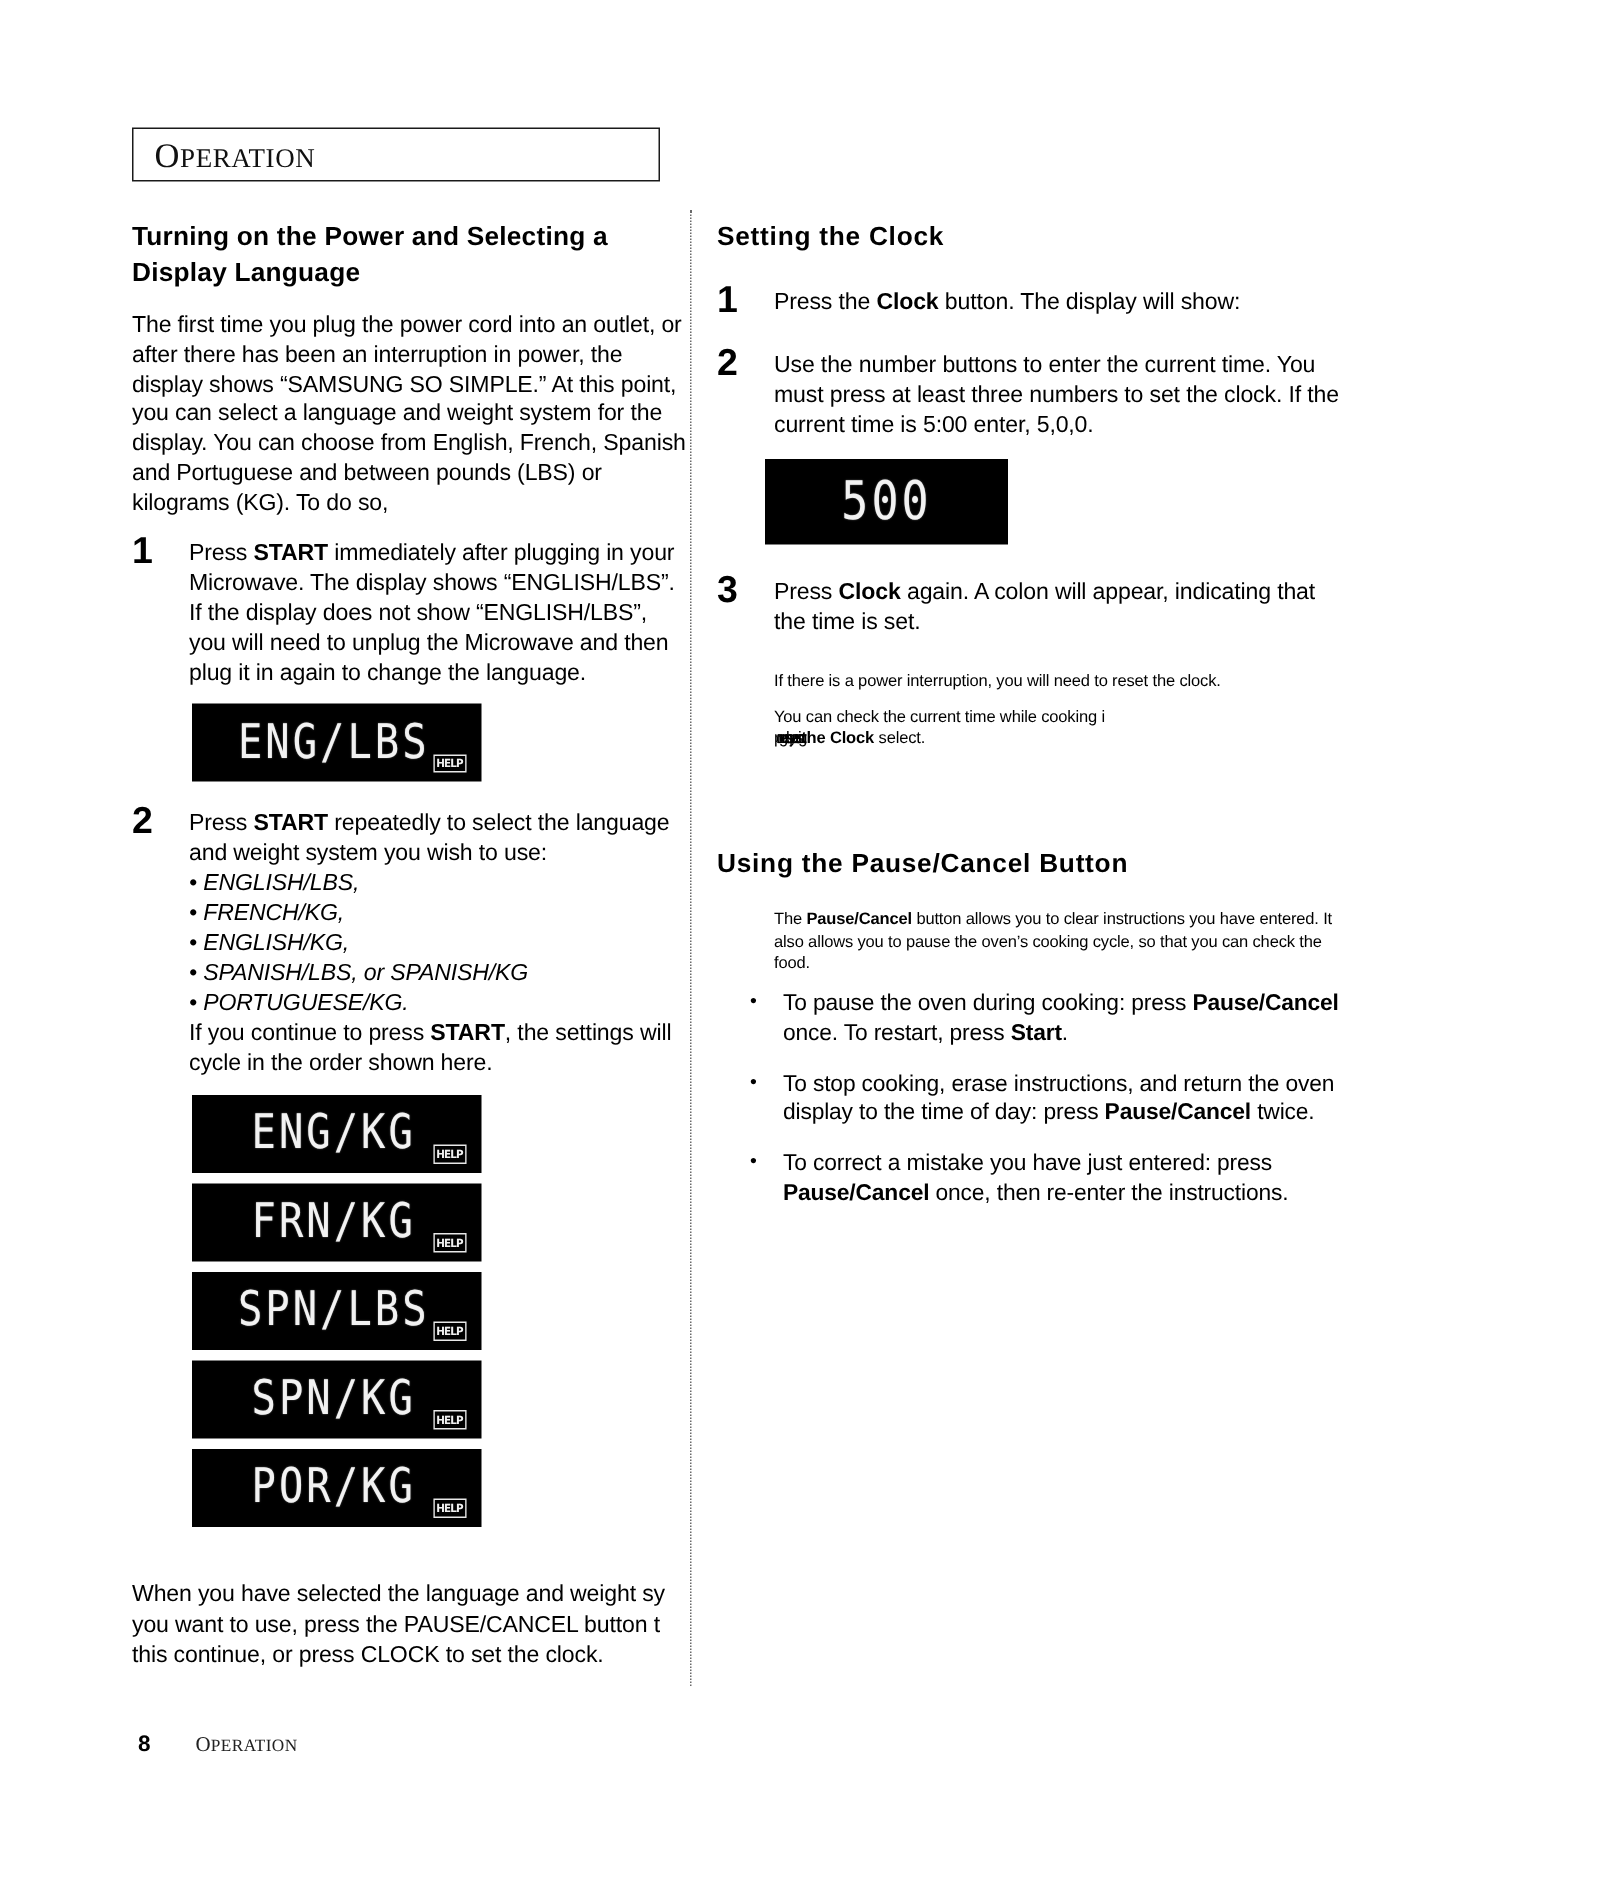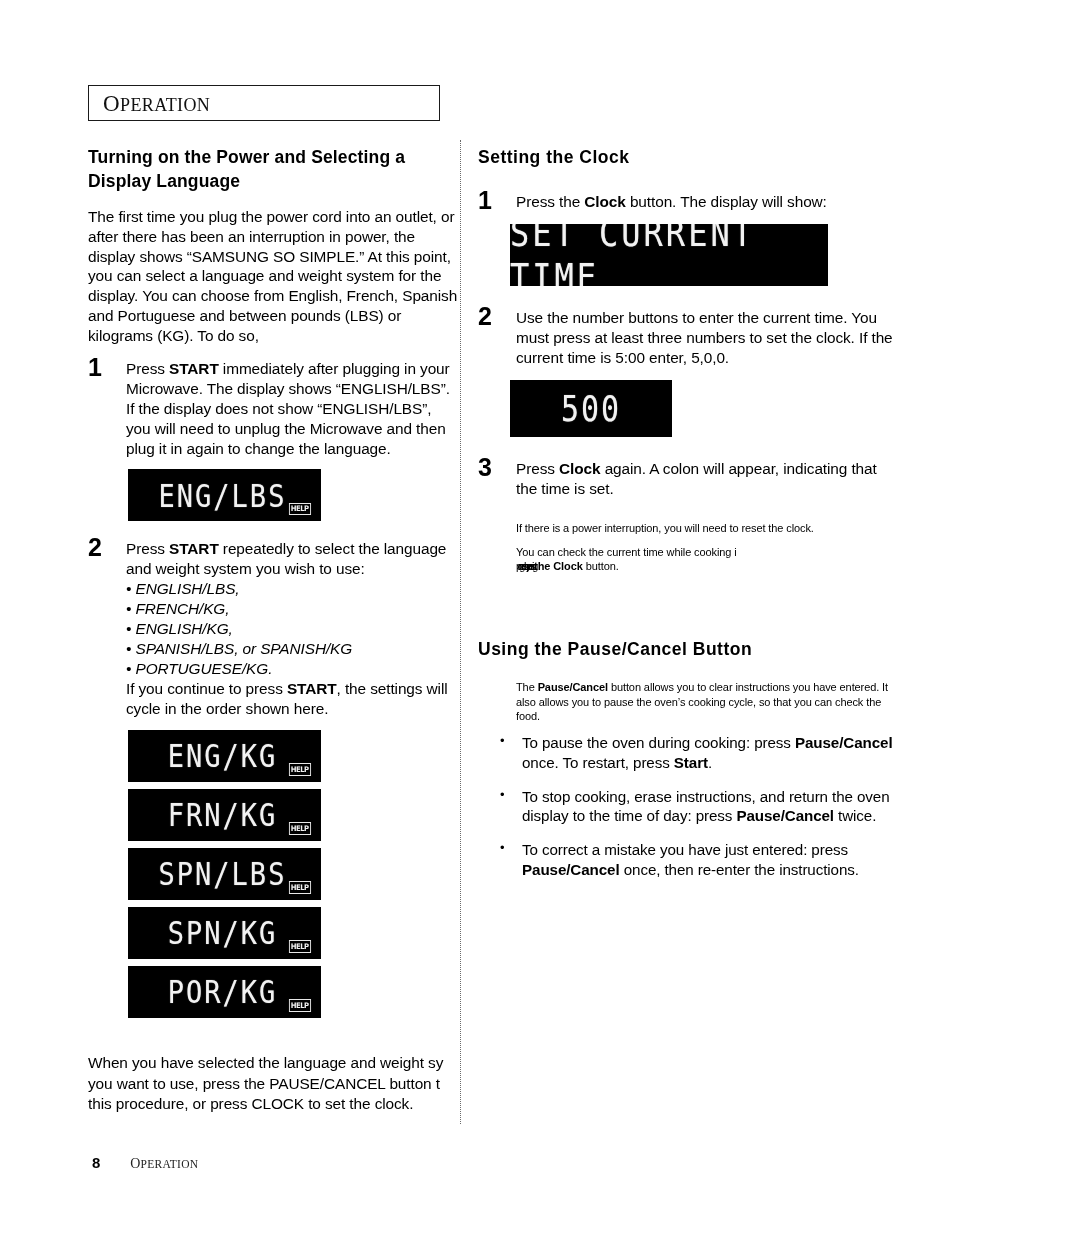--- a/index.html
+++ b/index.html
@@ -305,37 +305,34 @@
       <span class="lcd-text">POR/KG</span>
       <span class="lcd-help">HELP</span>
     </div>
   </div>
 
 </div>
 
 <div class="trailing-para">
   <div>When you have selected the language and weight sy</div>
   <div>you want to use, press the PAUSE/CANCEL button t</div>
-  <div>this procedure, or press CLOCK to set the clock.</div>
+  <div>this continue, or press CLOCK to set the clock.</div>
 </div>
 
 <div class="col-right">
 
   <h2 class="subhead tight">Setting the Clock</h2>
 
   <div class="step" style="margin-top:22px;">
     <div class="step-num">1</div>
     <div class="step-body">
       <span>Press the </span><b>Clock</b><span> button.  The display will show:</span>
     </div>
   </div>
 
-  <div class="lcd lcd-wide">
-    <span class="lcd-text">SET CURRENT TIME</span>
-  </div>
 
   <div class="step" style="margin-top:22px;">
     <div class="step-num">2</div>
     <div class="step-body">Use the number buttons to enter the current time. You must press at least three numbers to set the clock. If the current time is 5:00 enter, 5,0,0.</div>
   </div>
 
   <div class="lcd lcd-num">
     <span class="lcd-text">500</span>
   </div>
 
@@ -343,21 +340,21 @@
     <div class="step-num">3</div>
     <div class="step-body">
       <span>Press </span><b>Clock</b><span> again. A colon will appear, indicating that the time is set.</span>
     </div>
   </div>
 
   <div class="indent-para" style="margin-top:22px;">If there is a power interruption, you will need to reset the clock.</div>
 
   <div class="indent-para">
     <div class="clip-line" style="width:410px;">You can check the current time while cooking i</div>
-    <div><span class="squish">progress by pressing</span><b>the Clock</b><span> button.</span></div>
+    <div><span class="squish">progress by pressing</span><b>the Clock</b><span> select.</span></div>
   </div>
 
   <h2 class="subhead tight" style="margin-top:64px;">Using the Pause/Cancel Button</h2>
 
   <div class="indent-para" style="margin-top:19px;">
     <span>The </span><b>Pause/Cancel</b><span> button allows you to clear instructions you have entered.  It also allows you to pause the oven’s cooking cycle, so that you can check the food.</span>
   </div>
 
   <ul class="bullets">
     <li>

